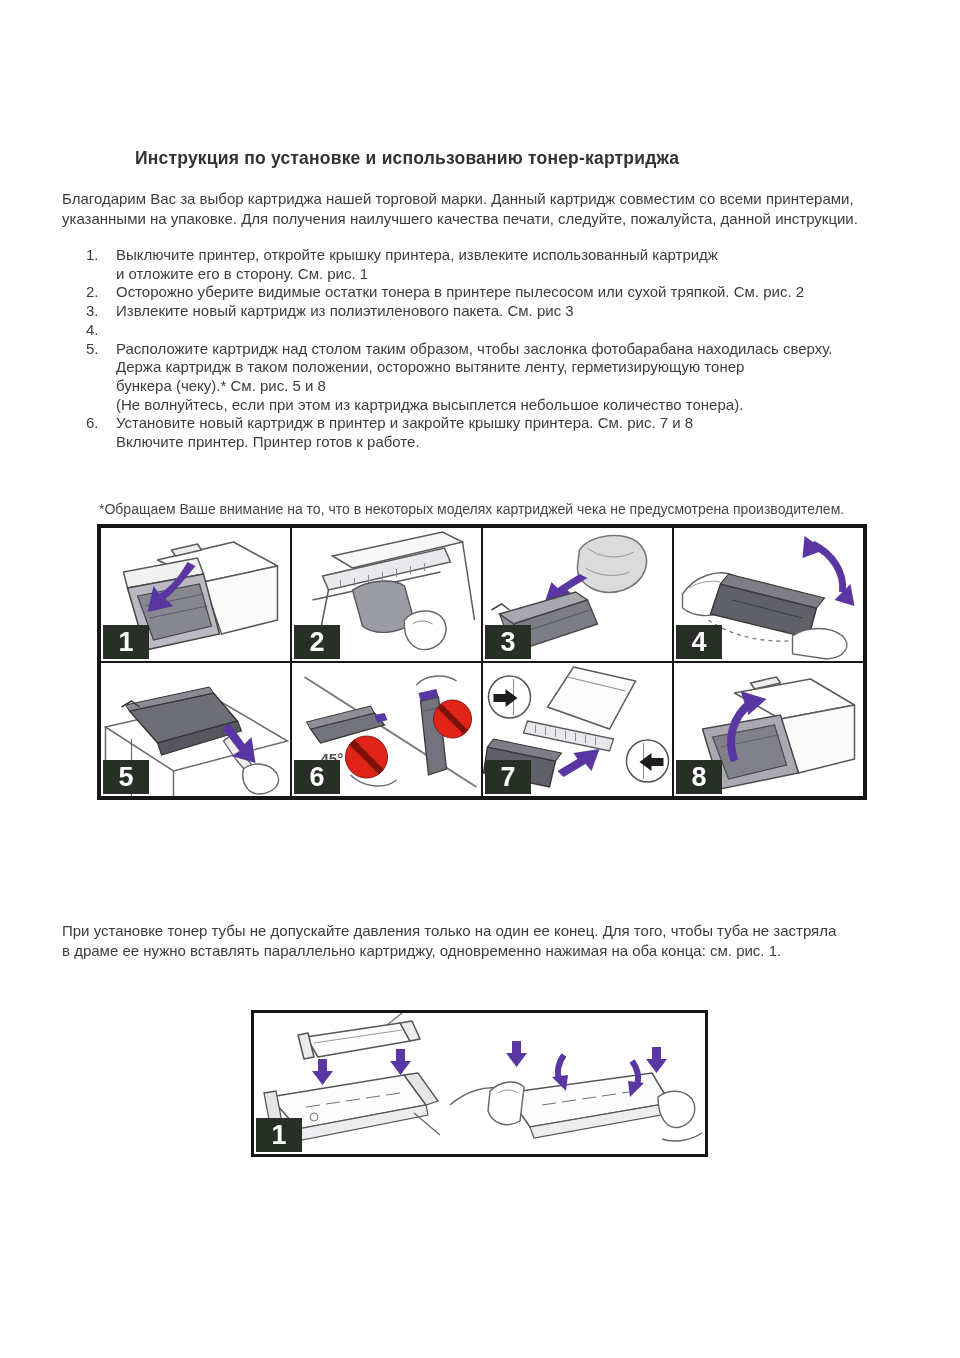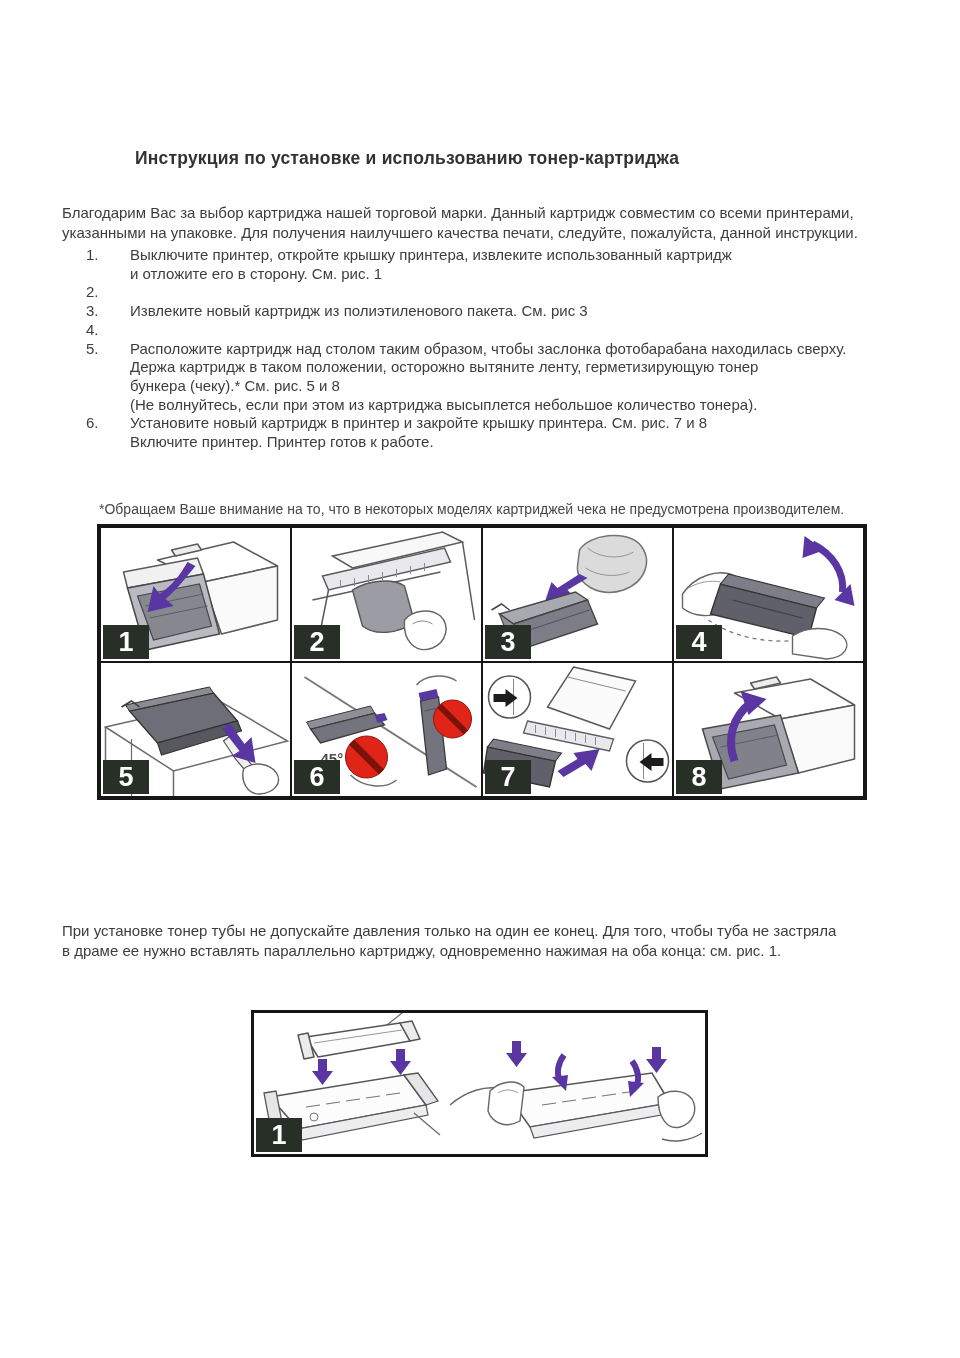--- a/index.html
+++ b/index.html
@@ -8,26 +8,26 @@
     position:relative; width:960px; height:1358px; margin:0 auto;
     background:#ffffff; font-family:"Liberation Sans", sans-serif; color:#3d3d3d;
     overflow:hidden;
   }
   .h1 {
     position:absolute; left:135px; top:148px;
     font-size:17.5px; font-weight:700; color:#323232; letter-spacing:.2px;text-align:right;
   }
   .intro {
     position:absolute; left:62px; top:189px; width:860px;
-    font-size:15px; line-height:19.5px; white-space:pre-line;margin-top:14px;
+    font-size:15px; line-height:19.5px; white-space:pre-line;
   }
   .steps { position:absolute; left:86px; top:246px; width:840px; display:flex; flex-direction:column; }
   .step { display:flex; font-size:15px; line-height:18.7px; }
   .step .num { flex:0 0 20px; width:20px; }
-  .step .txt { margin-left:24px; white-space:pre-line; }
+  .step .txt { margin-left:10px; white-space:pre-line; }
   .footnote {
     position:absolute; left:99px; top:501px;
     font-size:14px; color:#474747;
   }
   .figgrid {
     position:absolute; left:97px; top:524px; width:770px; height:276px;
     display:grid; grid-template-columns:repeat(4,1fr); grid-template-rows:repeat(2,1fr);
     border:3px solid #161616; background:#fff;
   }
   .figcell { position:relative; border:1.5px solid #161616; overflow:hidden; background:#fff; }
@@ -63,20 +63,21 @@
 указанными на упаковке. Для получения наилучшего качества печати, следуйте, пожалуйста, данной инструкции.</div>
 
   <div class="steps">
     <div class="step">
       <span class="num">1.</span>
       <span class="txt">Выключите принтер, откройте крышку принтера, извлеките использованный картридж
 и отложите его в сторону. См. рис. 1</span>
     </div>
     <div class="step">
       <span class="num">2.</span>
+      <span class="txt">Осторожно уберите видимые остатки тонера в принтере пылесосом или сухой тряпкой. См. рис. 2</span>
     </div>
     <div class="step">
       <span class="num">3.</span>
       <span class="txt">Извлеките новый картридж из полиэтиленового пакета. См. рис 3</span>
     </div>
     <div class="step">
       <span class="num">4.</span>
     </div>
     <div class="step">
       <span class="num">5.</span>

